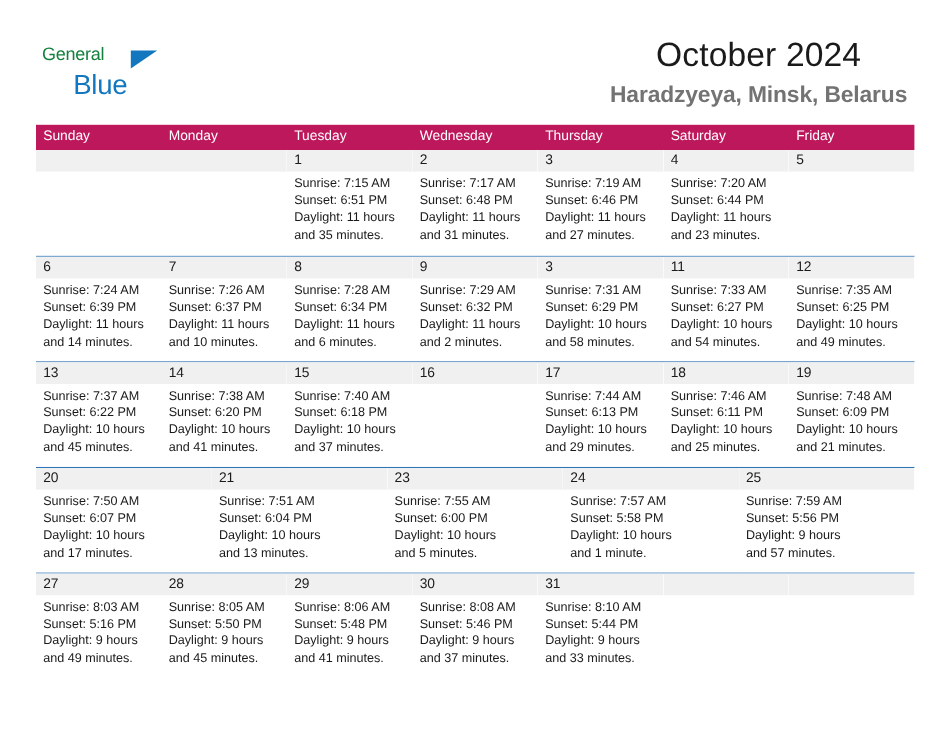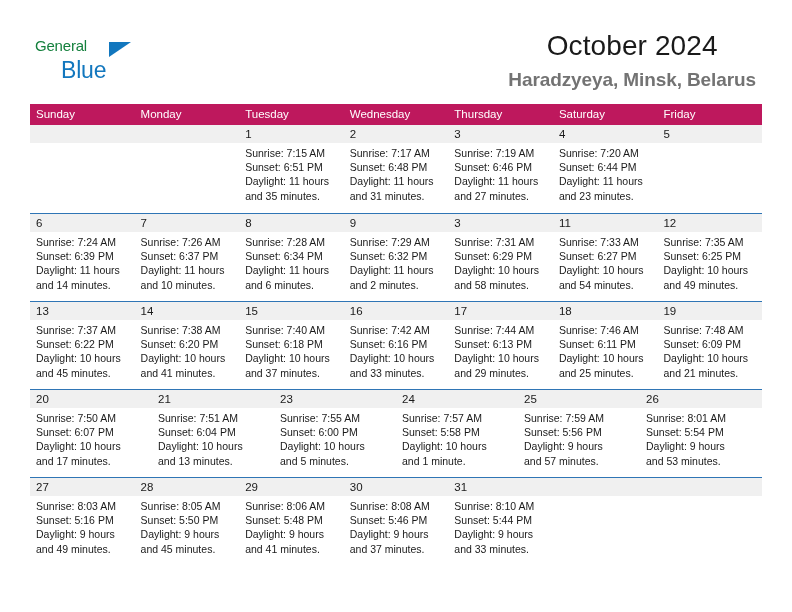--- a/index.html
+++ b/index.html
@@ -317,25 +317,20 @@
       <div class="day">
         <div class="day-number">15</div>
         <div class="day-info">
           <div>Sunrise: 7:40 AM</div>
           <div>Sunset: 6:18 PM</div>
           <div class="daylight">Daylight: 10 hours and 37 minutes.</div>
         </div>
       </div>
       <div class="day">
         <div class="day-number">16</div>
-        <div class="day-info">
-          <div>Sunrise: 7:42 AM</div>
-          <div>Sunset: 6:16 PM</div>
-          <div class="daylight">Daylight: 10 hours and 33 minutes.</div>
-        </div>
       </div>
       <div class="day">
         <div class="day-number">17</div>
         <div class="day-info">
           <div>Sunrise: 7:44 AM</div>
           <div>Sunset: 6:13 PM</div>
           <div class="daylight">Daylight: 10 hours and 29 minutes.</div>
         </div>
       </div>
       <div class="day">
@@ -390,28 +385,20 @@
         </div>
       </div>
       <div class="day">
         <div class="day-number">25</div>
         <div class="day-info">
           <div>Sunrise: 7:59 AM</div>
           <div>Sunset: 5:56 PM</div>
           <div class="daylight">Daylight: 9 hours and 57 minutes.</div>
         </div>
       </div>
-      <div class="day">
-        <div class="day-number">26</div>
-        <div class="day-info">
-          <div>Sunrise: 8:01 AM</div>
-          <div>Sunset: 5:54 PM</div>
-          <div class="daylight">Daylight: 9 hours and 53 minutes.</div>
-        </div>
-      </div>
     </div>
 
     <div class="week">
       <div class="day">
         <div class="day-number">27</div>
         <div class="day-info">
           <div>Sunrise: 8:03 AM</div>
           <div>Sunset: 5:16 PM</div>
           <div class="daylight">Daylight: 9 hours and 49 minutes.</div>
         </div>

